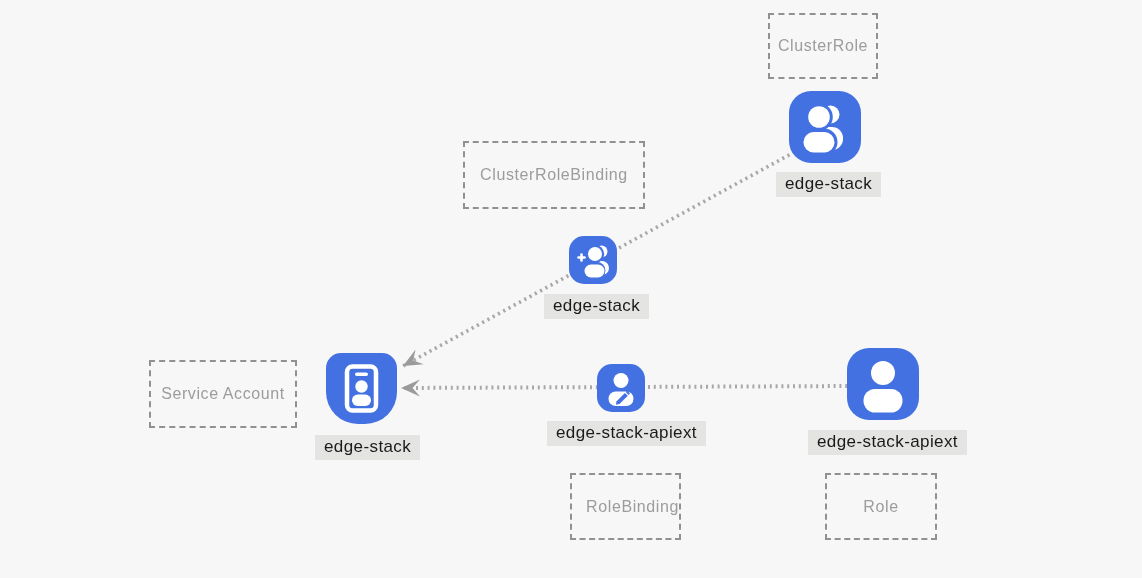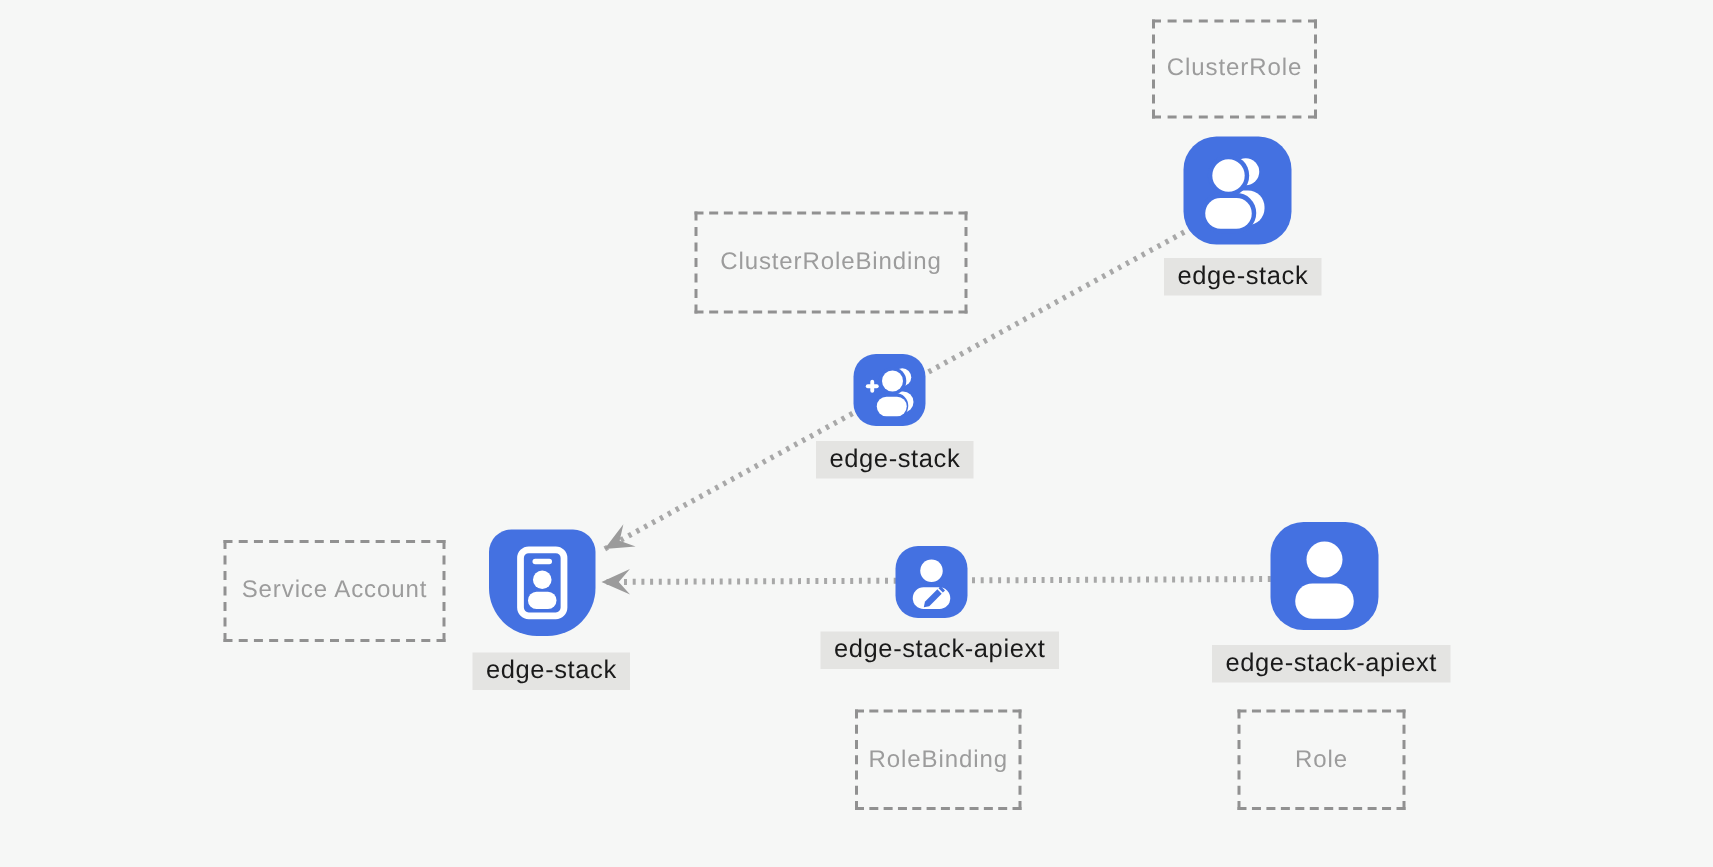--- a/index.html
+++ b/index.html
@@ -61,21 +61,21 @@
   
   #pill-clusterrole      { left: 776px; top: 172px; }
   #pill-crb              { left: 544px; top: 294px; }
   #pill-sa               { left: 315px; top: 435px; }
   #pill-rb               { left: 547px; top: 421px; }
   #pill-role             { left: 808px; top: 430px; }
   
   #box-clusterrole       { left: 768px; top:  13px; width: 110px; height: 66px; }
   #box-crb               { left: 463px; top: 141px; width: 182px; height: 68px; }
   #box-sa                { left: 149px; top: 360px; width: 148px; height: 68px; }
-  #box-rb                { left: 570px; top: 473px; width: 111px; height: 67px; }
+  #box-rb                { left: 570px; top: 473px; width: 111px; height: 67px; justify-content: flex-end; }
   #box-role              { left: 825px; top: 473px; width: 112px; height: 67px; }
 </style>
 </head>
 <body>
 
 <div class="canvas">
 
   <svg class="edges-layer" width="1142" height="578" viewBox="0 0 1142 578">
     <line x1="800" y1="149" x2="403" y2="366" stroke="#a8a8a8" stroke-width="3.6" stroke-dasharray="2.2 3.8"></line>
     <line x1="853" y1="386" x2="401" y2="388" stroke="#a8a8a8" stroke-width="4" stroke-dasharray="2 3.8"></line>

